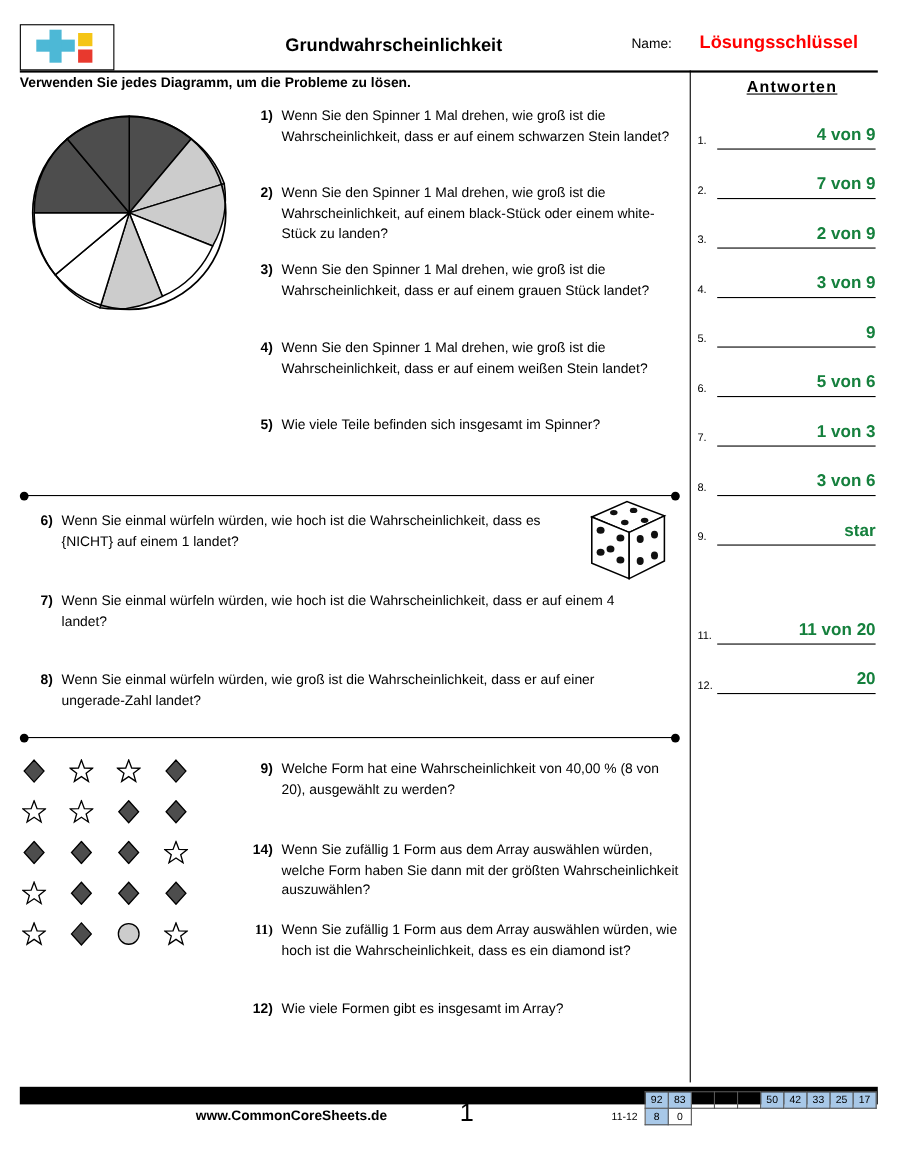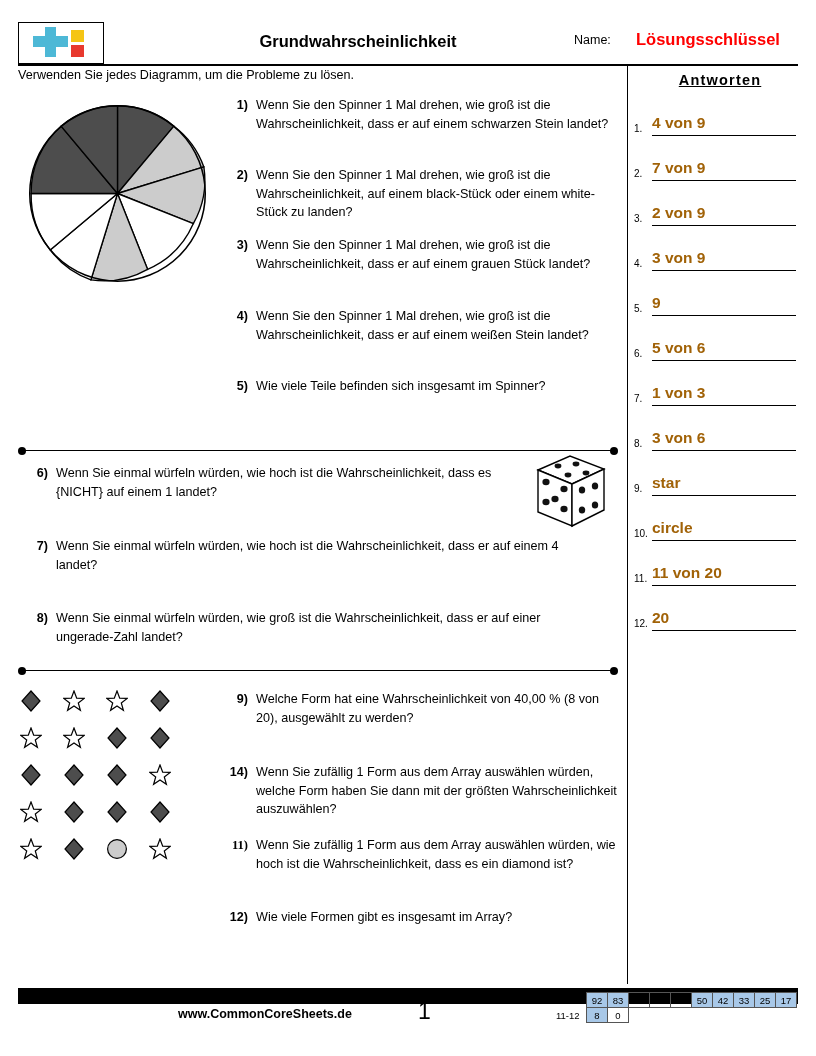--- a/index.html
+++ b/index.html
@@ -80,21 +80,21 @@
     font-size: 16.5px;
     font-weight: bold;
     color: #ff0000;
   }
 
   
   .instruction {
     position: absolute;
     left: 18px; top: 68px;
     font-size: 12.6px;
-    font-weight: normal;
+    font-weight: bold;
   }
 
   
   .vdivider {
     position: absolute;
     left: 627px; top: 64px;
     width: 1px; height: 920px;
     background: #000;
   }
 
@@ -124,24 +124,24 @@
     position: absolute;
     left: 18px; bottom: 0;
     width: 144px;
     border-bottom: 1.4px solid #000;
     height: 30px;
   }
   .ans-val {
     position: absolute;
     left: 18px; bottom: 4px;
     width: 144px;
-    text-align: left;
+    text-align: right;
     font-size: 15.5px;
     font-weight: bold;
-    color: #a16207;
+    color: #15803d;
   }
 
   
   .q {
     position: absolute;
     font-size: 12.6px;
     line-height: 18.5px;
   }
   .q .num {
     position: absolute;
@@ -320,25 +320,20 @@
   </div>
   <div class="ans-row" style="top:415px;">
     <div class="ans-num">8.</div>
     <div class="ans-line"></div>
     <div class="ans-val">3 von 6</div>
   </div>
   <div class="ans-row" style="top:460px;">
     <div class="ans-num">9.</div>
     <div class="ans-line"></div>
     <div class="ans-val">star</div>
-  </div>
-  <div class="ans-row" style="top:505px;">
-    <div class="ans-num">10.</div>
-    <div class="ans-line"></div>
-    <div class="ans-val">circle</div>
   </div>
   <div class="ans-row" style="top:550px;">
     <div class="ans-num">11.</div>
     <div class="ans-line"></div>
     <div class="ans-val">11 von 20</div>
   </div>
   <div class="ans-row" style="top:595px;">
     <div class="ans-num">12.</div>
     <div class="ans-line"></div>
     <div class="ans-val">20</div>

